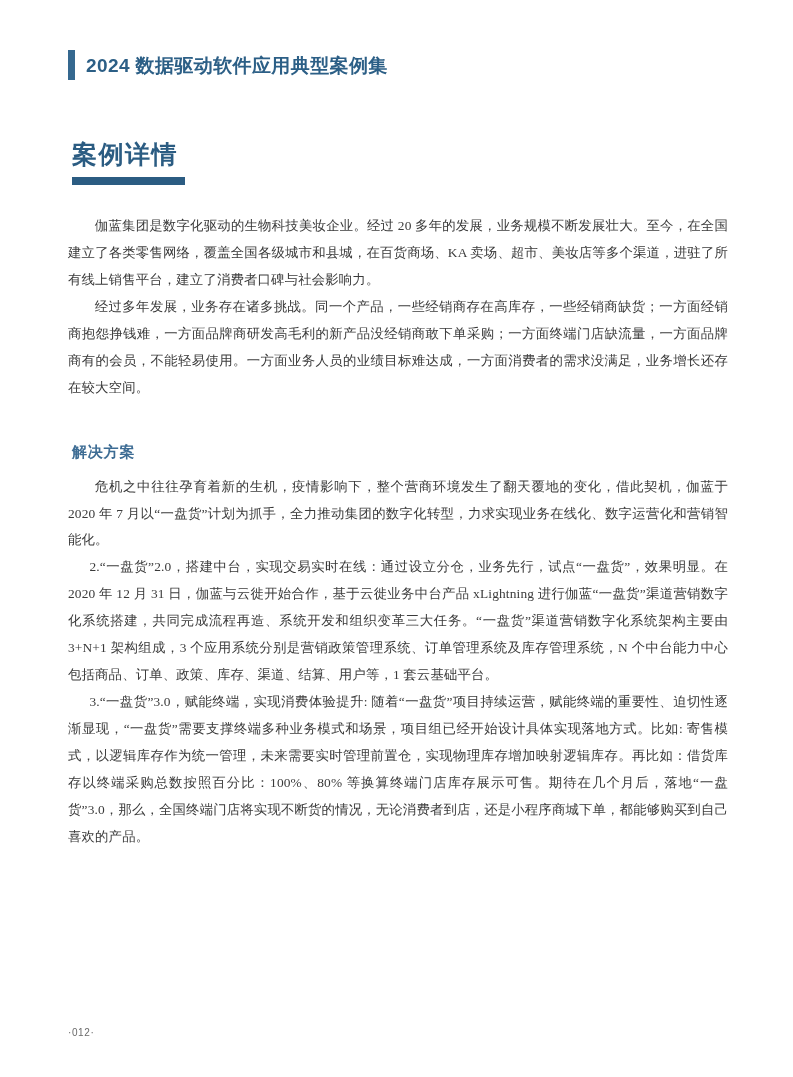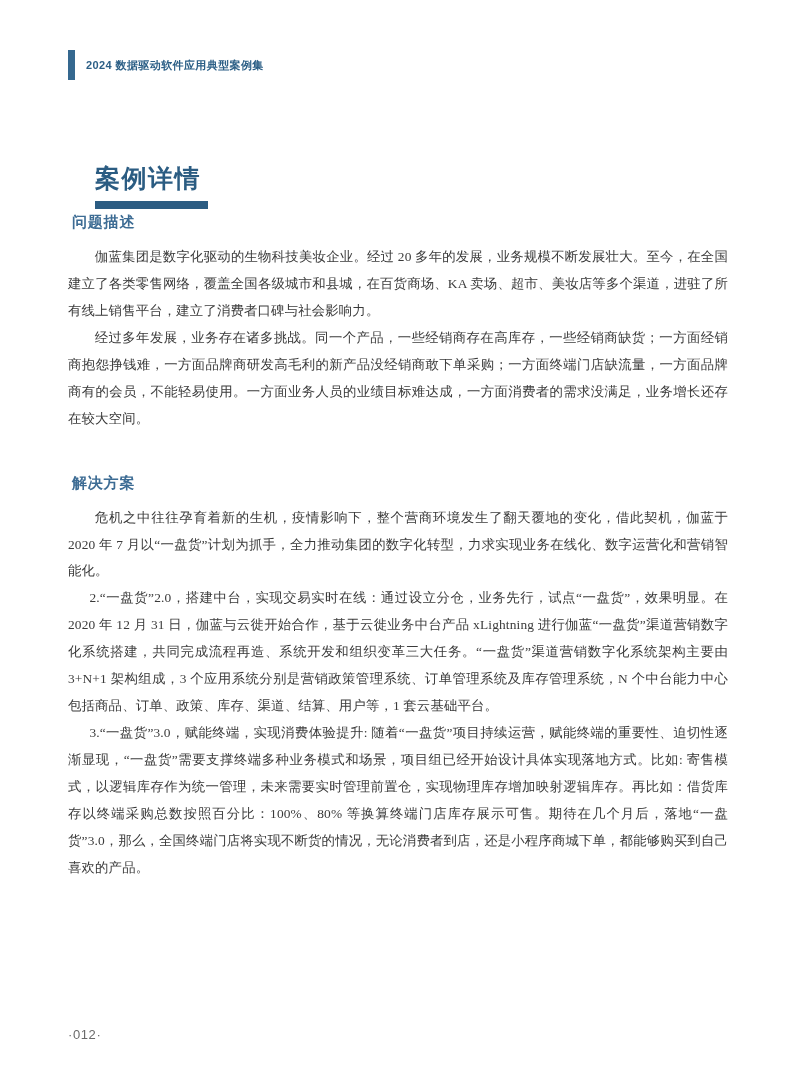--- a/index.html
+++ b/index.html
@@ -33,34 +33,33 @@
     align-items: center;
   }
   .header-accent-bar {
     width: 7px;
     height: 30px;
     background: #35688f;
     margin-right: 11px;
     flex: 0 0 auto;
   }
   .header-title {
-    font-size: 11px;
+    font-size: 19px;
     font-weight: bold;
     color: #2c5f86;
     letter-spacing: 0.4px;
     white-space: nowrap;
     line-height: 1;
   }
 
   
   .section-title-wrap {
     position: absolute;
     left: 72px;
-    top: 164px;
-    margin-left: 23px;
+    top: 140px;
   }
   .section-title {
     font-size: 25px;
     font-weight: bold;
     color: #2b5c82;
     letter-spacing: 1.5px;
     line-height: 1.15;
   }
   .section-title-rule {
     width: 113px;
@@ -102,21 +101,21 @@
   }
   .para.tight-indent {
     text-indent: 1.6em;
   }
 
   
   .footer-pageno {
     position: absolute;
     left: 68px;
     top: 1027px;
-    font-size: 13px;
+    font-size: 10px;
     color: #6a6a6a;
     letter-spacing: 0.6px;
   }
 </style>
 </head>
 <body>
 
 <div class="page">
 
   <div class="running-header">
@@ -124,21 +123,20 @@
     <div class="header-title">2024 数据驱动软件应用典型案例集</div>
   </div>
 
   <div class="section-title-wrap">
     <div class="section-title">案例详情</div>
     <div class="section-title-rule"></div>
   </div>
 
   <div class="content">
 
-    <div class="subhead">问题描述</div>
     <p class="para">伽蓝集团是数字化驱动的生物科技美妆企业。经过 20 多年的发展，业务规模不断发展壮大。至今，在全国建立了各类零售网络，覆盖全国各级城市和县城，在百货商场、KA 卖场、超市、美妆店等多个渠道，进驻了所有线上销售平台，建立了消费者口碑与社会影响力。</p>
     <p class="para">经过多年发展，业务存在诸多挑战。同一个产品，一些经销商存在高库存，一些经销商缺货；一方面经销商抱怨挣钱难，一方面品牌商研发高毛利的新产品没经销商敢下单采购；一方面终端门店缺流量，一方面品牌商有的会员，不能轻易使用。一方面业务人员的业绩目标难达成，一方面消费者的需求没满足，业务增长还存在较大空间。</p>
 
     <div class="subhead second">解决方案</div>
     <p class="para">危机之中往往孕育着新的生机，疫情影响下，整个营商环境发生了翻天覆地的变化，借此契机，伽蓝于 2020 年 7 月以“一盘货”计划为抓手，全力推动集团的数字化转型，力求实现业务在线化、数字运营化和营销智能化。</p>
     <p class="para tight-indent">2.“一盘货”2.0，搭建中台，实现交易实时在线：通过设立分仓，业务先行，试点“一盘货”，效果明显。在 2020 年 12 月 31 日，伽蓝与云徙开始合作，基于云徙业务中台产品 xLightning 进行伽蓝“一盘货”渠道营销数字化系统搭建，共同完成流程再造、系统开发和组织变革三大任务。“一盘货”渠道营销数字化系统架构主要由 3+N+1 架构组成，3 个应用系统分别是营销政策管理系统、订单管理系统及库存管理系统，N 个中台能力中心包括商品、订单、政策、库存、渠道、结算、用户等，1 套云基础平台。</p>
     <p class="para tight-indent">3.“一盘货”3.0，赋能终端，实现消费体验提升: 随着“一盘货”项目持续运营，赋能终端的重要性、迫切性逐渐显现，“一盘货”需要支撑终端多种业务模式和场景，项目组已经开始设计具体实现落地方式。比如: 寄售模式，以逻辑库存作为统一管理，未来需要实时管理前置仓，实现物理库存增加映射逻辑库存。再比如：借货库存以终端采购总数按照百分比：100%、80% 等换算终端门店库存展示可售。期待在几个月后，落地“一盘货”3.0，那么，全国终端门店将实现不断货的情况，无论消费者到店，还是小程序商城下单，都能够购买到自己喜欢的产品。</p>
 
   </div>
 

